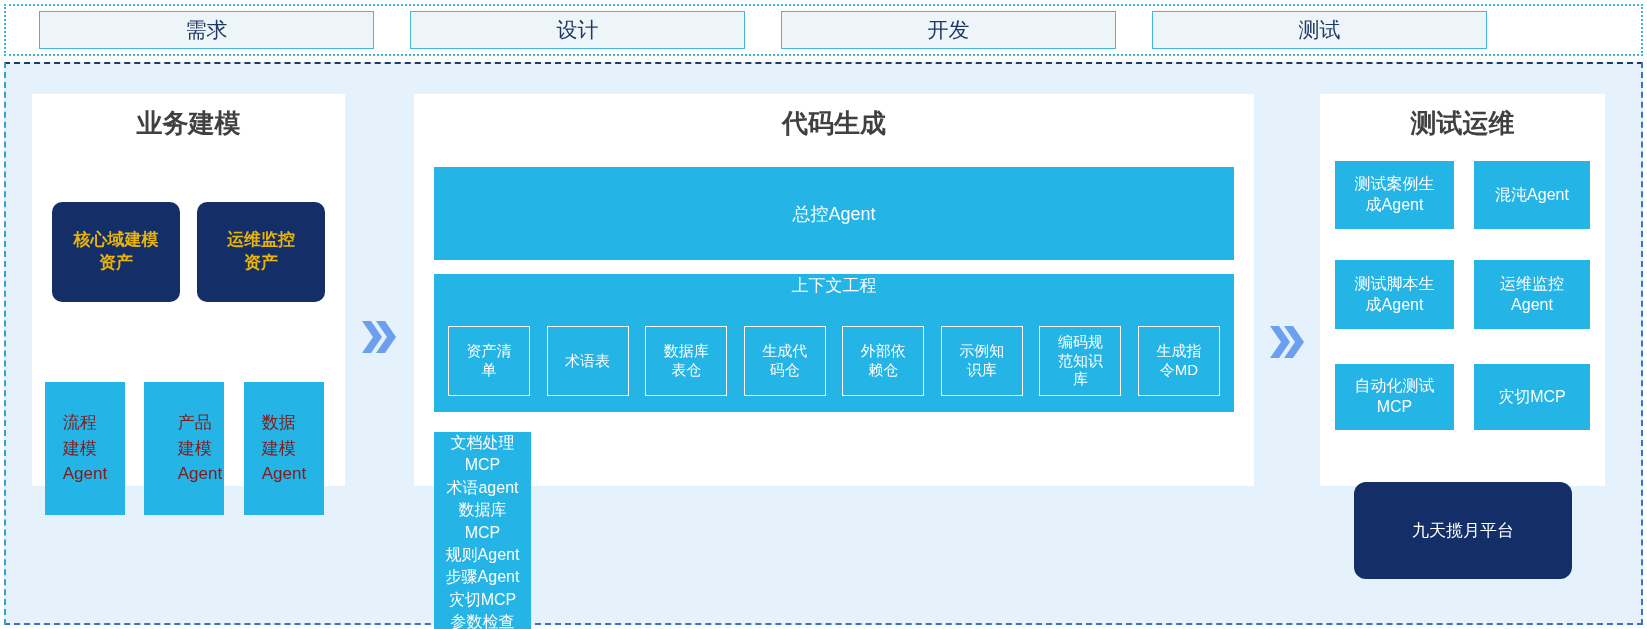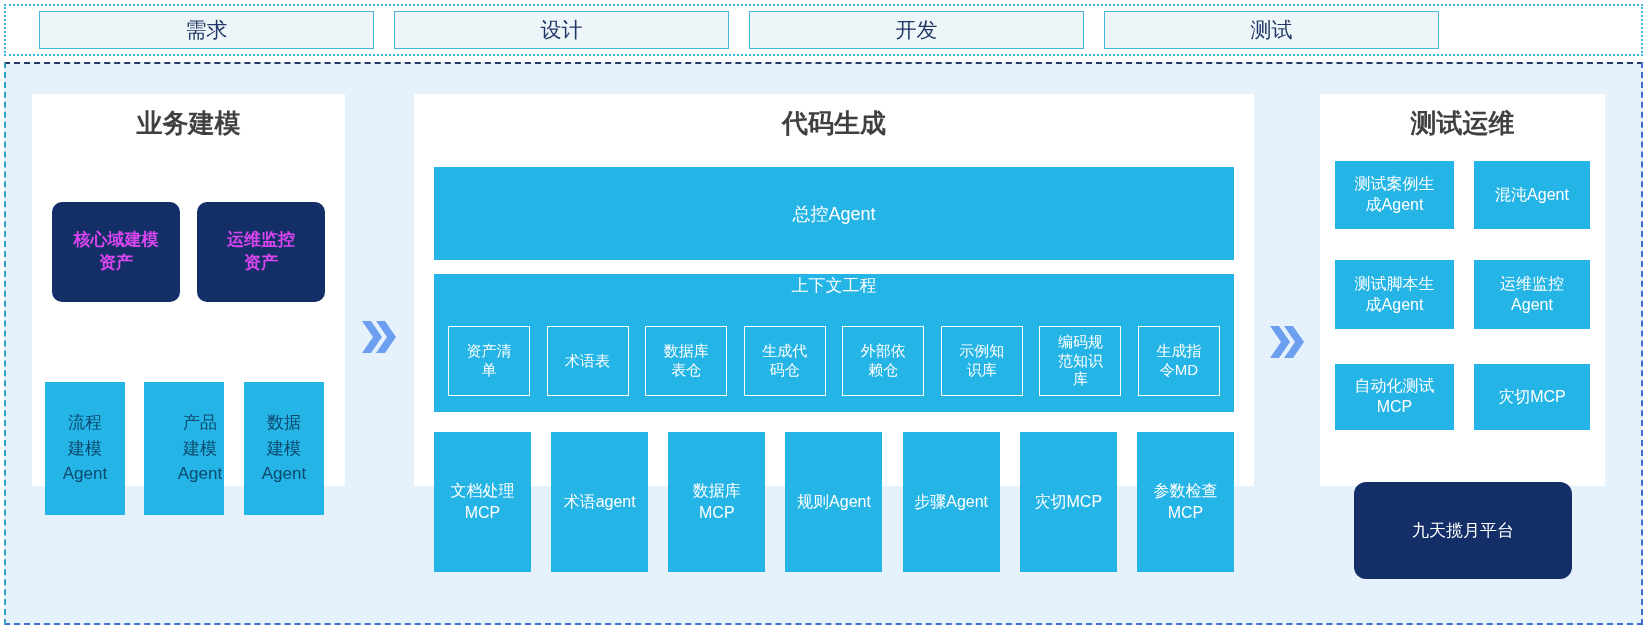--- a/index.html
+++ b/index.html
@@ -10,50 +10,50 @@
   *{box-sizing:border-box;}
   html,body{margin:0;padding:0;}
   body{
     width:1647px;height:629px;position:relative;background:#ffffff;
     font-family:"Liberation Sans","DejaVu Sans",sans-serif;overflow:hidden;
   }
   
   .phase-strip{
     position:absolute;left:4px;top:4px;width:1639px;height:52px;
     border:2px dotted var(--phase_border);background:#ffffff;
-    display:flex;align-items:center;gap:20px;padding-left:33px;
+    display:flex;align-items:center;gap:36px;padding-left:33px;
   }
   .phase-box{
     width:335px;height:38px;background:var(--phase_box_bg);
     border:1px solid #45b6dd;color:var(--phase_text);
     display:flex;align-items:center;justify-content:center;font-size:21px;
   }
   
   .canvas{
     position:absolute;left:4px;top:62px;width:1639px;height:563px;
     background:var(--canvas_bg);
     border:2px dashed #3f6fd1;border-top-color:#223a66;border-left-color:#2fa3cc;
   }
   .panel{position:absolute;top:30px;height:392px;background:#ffffff;}
   .panel-title{
     position:absolute;top:12px;left:0;right:0;text-align:center;
     font-size:26px;font-weight:bold;color:var(--title_text);
   }
   #panel-left{left:26px;width:313px;}
   .asset-box{
     position:absolute;top:108px;width:128px;height:100px;background:var(--navy);
-    border-radius:10px;color:#d946ef;font-size:17px;font-weight:bold;
+    border-radius:10px;color:#eab308;font-size:17px;font-weight:bold;
     display:flex;align-items:center;justify-content:center;text-align:center;
     white-space:pre-line;line-height:1.35;
   }
   #asset-0{left:20px;} #asset-1{left:165px;}
   .bm-agent{
     position:absolute;top:288px;width:80px;height:133px;background:var(--cyan);
-    color:#0c4a6e;font-size:17px;display:flex;align-items:center;justify-content:center;
-    text-align:center;white-space:pre-line;line-height:1.5;
+    color:#7f1d1d;font-size:17px;display:flex;align-items:center;justify-content:center;
+    white-space:pre-line;line-height:1.5;
   }
   #bm-agent-0{left:13px;} #bm-agent-1{left:112px;padding-left:32px;} #bm-agent-2{left:212px;}
 
   #panel-mid{left:408px;width:840px;}
   .master-bar{
     position:absolute;left:20px;top:73px;width:800px;height:93px;background:var(--cyan);
     color:#fff;font-size:18px;display:flex;align-items:center;justify-content:center;
   }
   .context-box{position:absolute;left:20px;top:180px;width:800px;height:138px;background:var(--cyan);}
   .context-title{text-align:center;color:#fff;font-size:17px;padding-top:0;}
@@ -61,21 +61,21 @@
     position:absolute;left:14px;right:14px;top:52px;height:70px;
     display:flex;justify-content:space-between;
   }
   .context-item{
     width:82px;height:70px;border:1px solid #ffffff;color:#fff;font-size:15px;
     display:flex;align-items:center;justify-content:center;text-align:center;
     white-space:pre-line;line-height:1.25;
   }
   .tools-row{
     position:absolute;left:20px;top:338px;width:800px;height:140px;
-    display:flex;justify-content:space-between;
+    display:flex;flex-direction:column;
   }
   .tool-box{
     width:97px;height:140px;background:var(--cyan);color:#fff;font-size:16px;
     display:flex;align-items:center;justify-content:center;text-align:center;
     white-space:pre-line;line-height:1.4;
   }
 
   #panel-right{left:1314px;width:285px;}
   .to-box{
     position:absolute;background:var(--cyan);color:#fff;font-size:16px;

